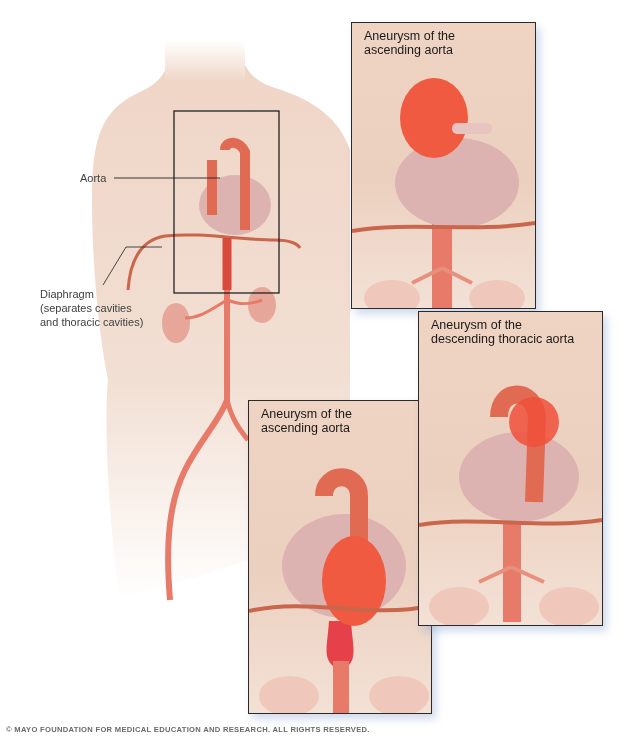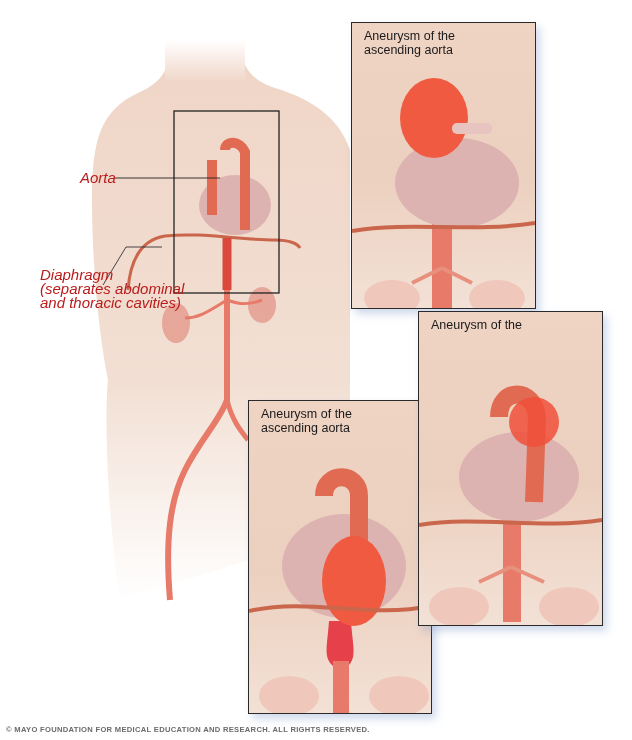--- a/index.html
+++ b/index.html
@@ -1,19 +1,19 @@
 <!DOCTYPE html>
 <html><head>
 <meta charset="utf-8">
 <style>
   html, body { margin:0; padding:0; }
   body { width:632px; height:740px; background:#ffffff; position:relative; overflow:hidden;
          font-family:"Liberation Sans", sans-serif; }
   .abs { position:absolute; }
-  .label { position:absolute; font-size:15px; color:#b91c1c; line-height:14px; white-space:nowrap;font-style:italic; }
+  .label { position:absolute; font-size:11px; color:#404040; line-height:14px; white-space:nowrap; }
   .panel { position:absolute; border:1.5px solid #2a2a2a; overflow:hidden;
            background:linear-gradient(180deg,#efd3c3 0%,#ecd0bf 55%,#f3e1d6 100%);
            box-shadow: 4px 5px 8px rgba(120,150,200,0.35); }
   .panel .ptitle { position:absolute; left:12px; top:6px; font-size:12.5px; line-height:14px; color:#1a1a1a; }
   .panel svg { position:absolute; left:0; top:0; }
   .footer { position:absolute; left:6px; top:725px; font-size:7.6px; letter-spacing:0.3px; color:#6a6a6a;font-weight:bold; }
 </style>
 </head>
 <body>
 
@@ -45,23 +45,23 @@
   <path d="M212,160 L212,215 M225,150 C225,140 240,140 245,152 L245,230" stroke="#e06a52" stroke-width="10" fill="none"></path>
   <path d="M227,238 L227,290" stroke="#d94a3c" stroke-width="9" fill="none"></path>
 
   <rect x="174" y="111" width="105" height="182" fill="none" stroke="#222" stroke-width="1.3"></rect>
 
   <line x1="114" y1="178" x2="220" y2="178" stroke="#222" stroke-width="0.9"></line>
   <polyline points="103,285 126,247 162,247" stroke="#333" stroke-width="0.9" fill="none"></polyline>
 </svg>
 
 <div class="label" style="left:80px;top:171px">Aorta</div>
-<div class="label" style="left:40px;top:268px">
+<div class="label" style="left:40px;top:287px">
   <div>Diaphragm</div>
-  <div>(separates abdominal</div>
+  <div>(separates cavities</div>
   <div>and thoracic cavities)</div>
 </div>
 
 <div class="panel" style="left:351px;top:22px;width:183px;height:285px">
   <svg width="183" height="285">
     <ellipse cx="40" cy="275" rx="28" ry="18" fill="#f0c8bb"></ellipse>
     <ellipse cx="145" cy="275" rx="28" ry="18" fill="#f0c8bb"></ellipse>
     <rect x="80" y="200" width="20" height="90" fill="#e77a68"></rect>
     <path d="M90,245 L60,260 M90,245 L120,260" stroke="#e8907e" stroke-width="4"></path>
     <ellipse cx="105" cy="160" rx="62" ry="45" fill="#dcb3b0"></ellipse>
@@ -98,16 +98,17 @@
     <ellipse cx="150" cy="295" rx="30" ry="20" fill="#f0c8bb"></ellipse>
     <rect x="84" y="210" width="18" height="100" fill="#e77a68"></rect>
     <path d="M92,255 L60,270 M92,255 L125,270" stroke="#e8907e" stroke-width="4"></path>
     <ellipse cx="100" cy="165" rx="60" ry="45" fill="#dcb3b0"></ellipse>
     <path d="M80,105 C80,75 115,75 118,105 L115,190" stroke="#e06a52" stroke-width="18" fill="none"></path>
     <circle cx="115" cy="110" r="25" fill="#f0503a" opacity="0.85"></circle>
     <path d="M0,213 C60,203 120,218 183,208" stroke="#c9664c" stroke-width="4" fill="none"></path>
   </svg>
   <div class="ptitle">
     <div>Aneurysm of the</div>
+    <div>descending thoracic aorta</div>
   </div>
 </div>
 
 <div class="footer">© MAYO FOUNDATION FOR MEDICAL EDUCATION AND RESEARCH. ALL RIGHTS RESERVED.</div>
 
 </body></html>

